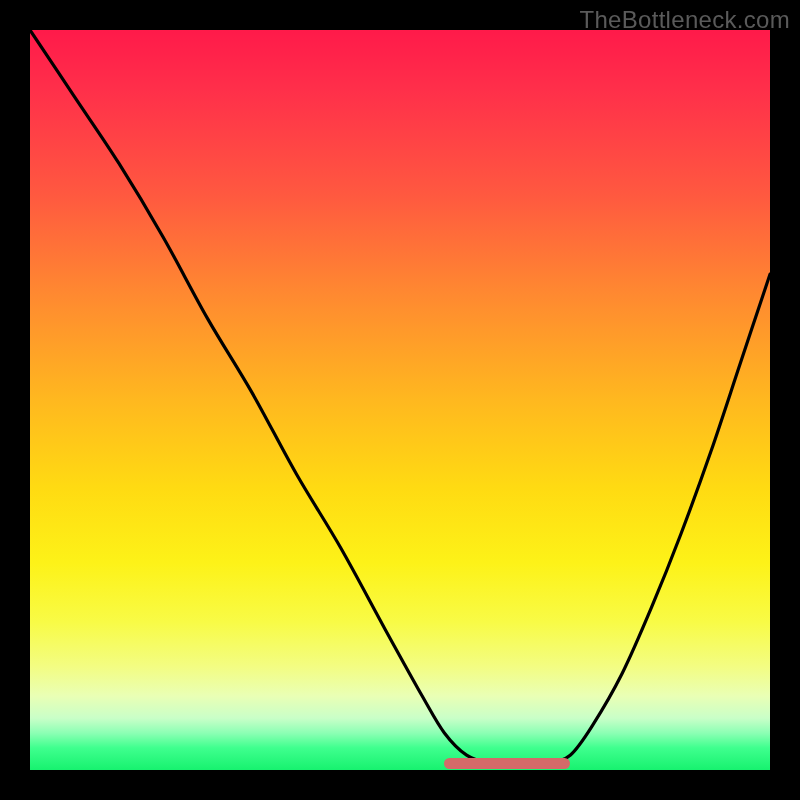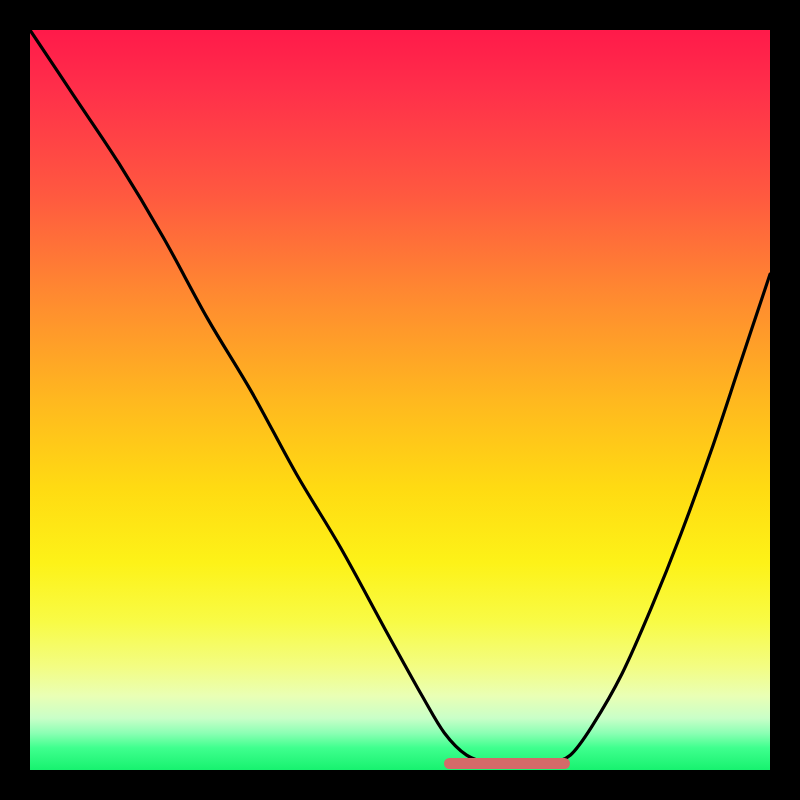--- a/index.html
+++ b/index.html
@@ -71,20 +71,21 @@
     background: #d46a69;
     border-radius: 6px;
     z-index: 5;
   }
 </style>
 </head>
 <body>
 
 <div class="frame">
 
+  <div class="watermark">TheBottleneck.com</div>
 
   <div class="plot">
     <div class="gradient"></div>
 
     <svg class="curve-svg" viewBox="0 0 740 740" preserveAspectRatio="none">
       <path id="curve-path" d="M 0,0 C 7.3999999999999995,11.100000000000003 29.6,44.40000000000002 44.4,66.60000000000002 C 59.199999999999996,88.80000000000003 74,109.76666666666671 88.8,133.20000000000005 C 103.6,156.63333333333338 118.39999999999999,181.30000000000004 133.2,207.20000000000005 C 148,233.10000000000005 162.79999999999998,262.70000000000005 177.6,288.6 C 192.4,314.5 207.2,336.7 222,362.59999999999997 C 236.8,388.49999999999994 251.59999999999997,418.1 266.4,444 C 281.2,469.9 296,492.1 310.8,518 C 325.6,543.9 341.6333333333333,574.7333333333333 355.2,599.4 C 368.76666666666665,624.0666666666666 382.33333333333337,648.7333333333333 392.20000000000005,666 C 402.0666666666667,683.2666666666667 407.00000000000006,693.1333333333333 414.40000000000003,703 C 421.8,712.8666666666667 429.2,720.2666666666667 436.59999999999997,725.2 C 443.99999999999994,730.1333333333334 450.1666666666667,731.3666666666667 458.8,732.6 C 467.43333333333334,733.8333333333334 478.53333333333336,732.6 488.40000000000003,732.6 C 498.2666666666667,732.6 509.3666666666667,733.8333333333334 518,732.6 C 526.6333333333333,731.3666666666667 532.8,731.3666666666667 540.1999999999999,725.2 C 547.5999999999999,719.0333333333334 553.7666666666667,709.1666666666667 562.4,695.6 C 571.0333333333333,682.0333333333333 582.1333333333333,663.5333333333333 592,643.8 C 601.8666666666667,624.0666666666666 611.7333333333333,600.6333333333333 621.6,577.2 C 631.4666666666667,553.7666666666668 641.3333333333334,529.1 651.2,503.2 C 661.0666666666667,477.29999999999995 670.9333333333334,450.1666666666667 680.8000000000001,421.8 C 690.6666666666667,393.43333333333334 700.5333333333333,362.59999999999997 710.4,332.99999999999994 C 720.2666666666667,303.3999999999999 735.0666666666666,259 740,244.2" fill="none" stroke="#000" stroke-width="3.2" stroke-linecap="round" stroke-linejoin="round"></path>
     </svg>
 
     <div class="flat-seg" id="flat-seg" style="left: 414.4px; width: 125.8px; top: 727.6px;"></div>
   </div>

